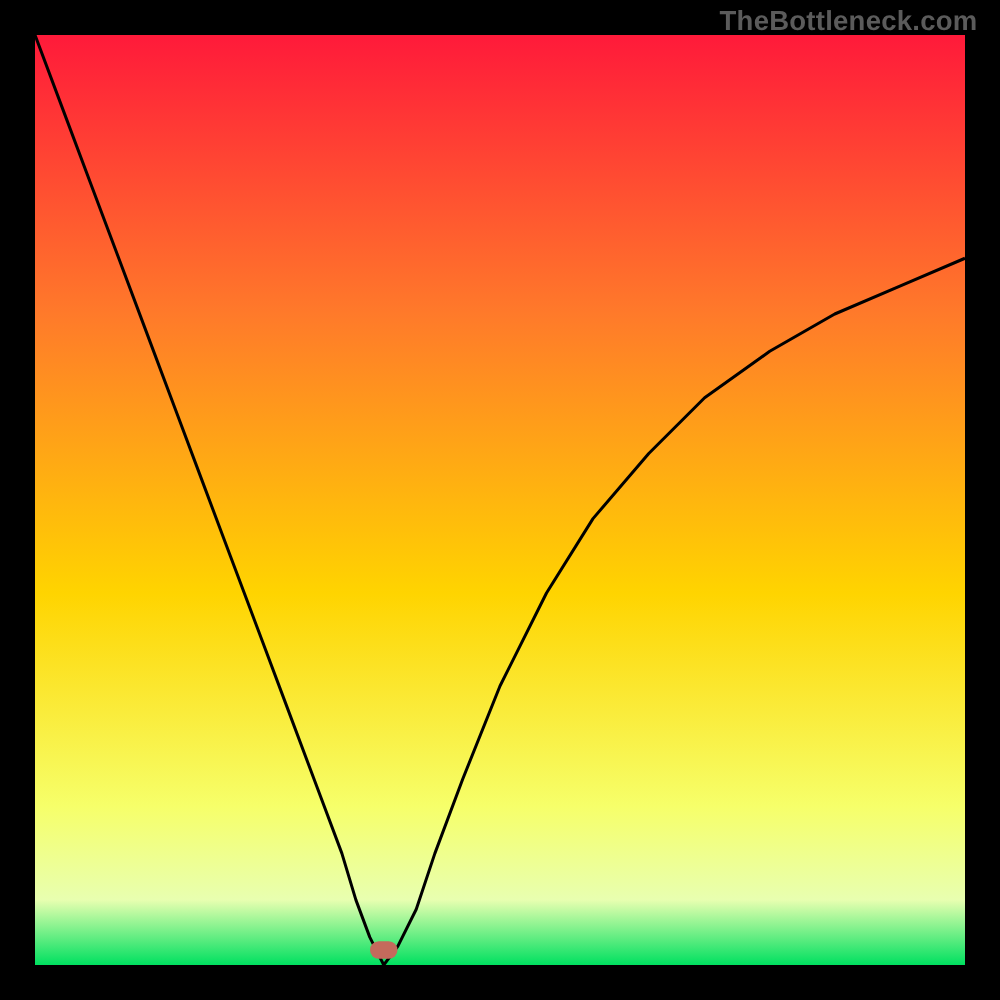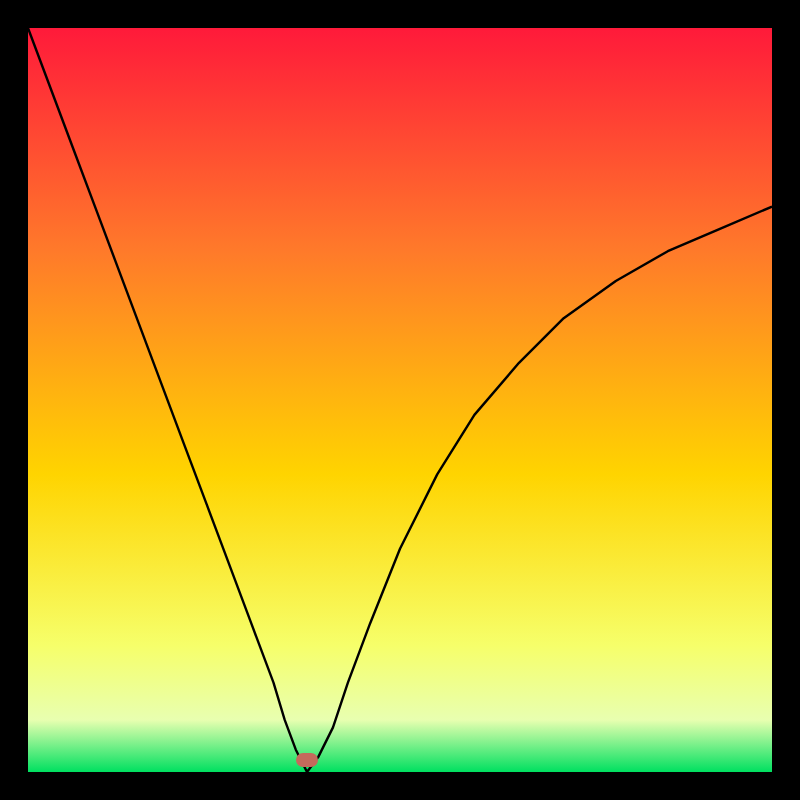--- a/index.html
+++ b/index.html
@@ -45,20 +45,21 @@
     height: 14px;
     border-radius: 7px;
     transform: translate(-50%, -50%);
     
   }
 </style>
 </head>
 <body>
 
 <div class="frame">
+  <div class="watermark">TheBottleneck.com</div>
 
   <div class="plot">
     <svg viewBox="0 0 744 744" preserveAspectRatio="none">
       <defs>
         <linearGradient id="bg-grad" x1="0" y1="0" x2="0" y2="1">
 
         <stop offset="0.0%" stop-color="#ff1a3a"></stop>
             <stop offset="30.0%" stop-color="#ff7a2a"></stop>
             <stop offset="60.0%" stop-color="#ffd400"></stop>
             <stop offset="83.0%" stop-color="#f6ff6a"></stop>

